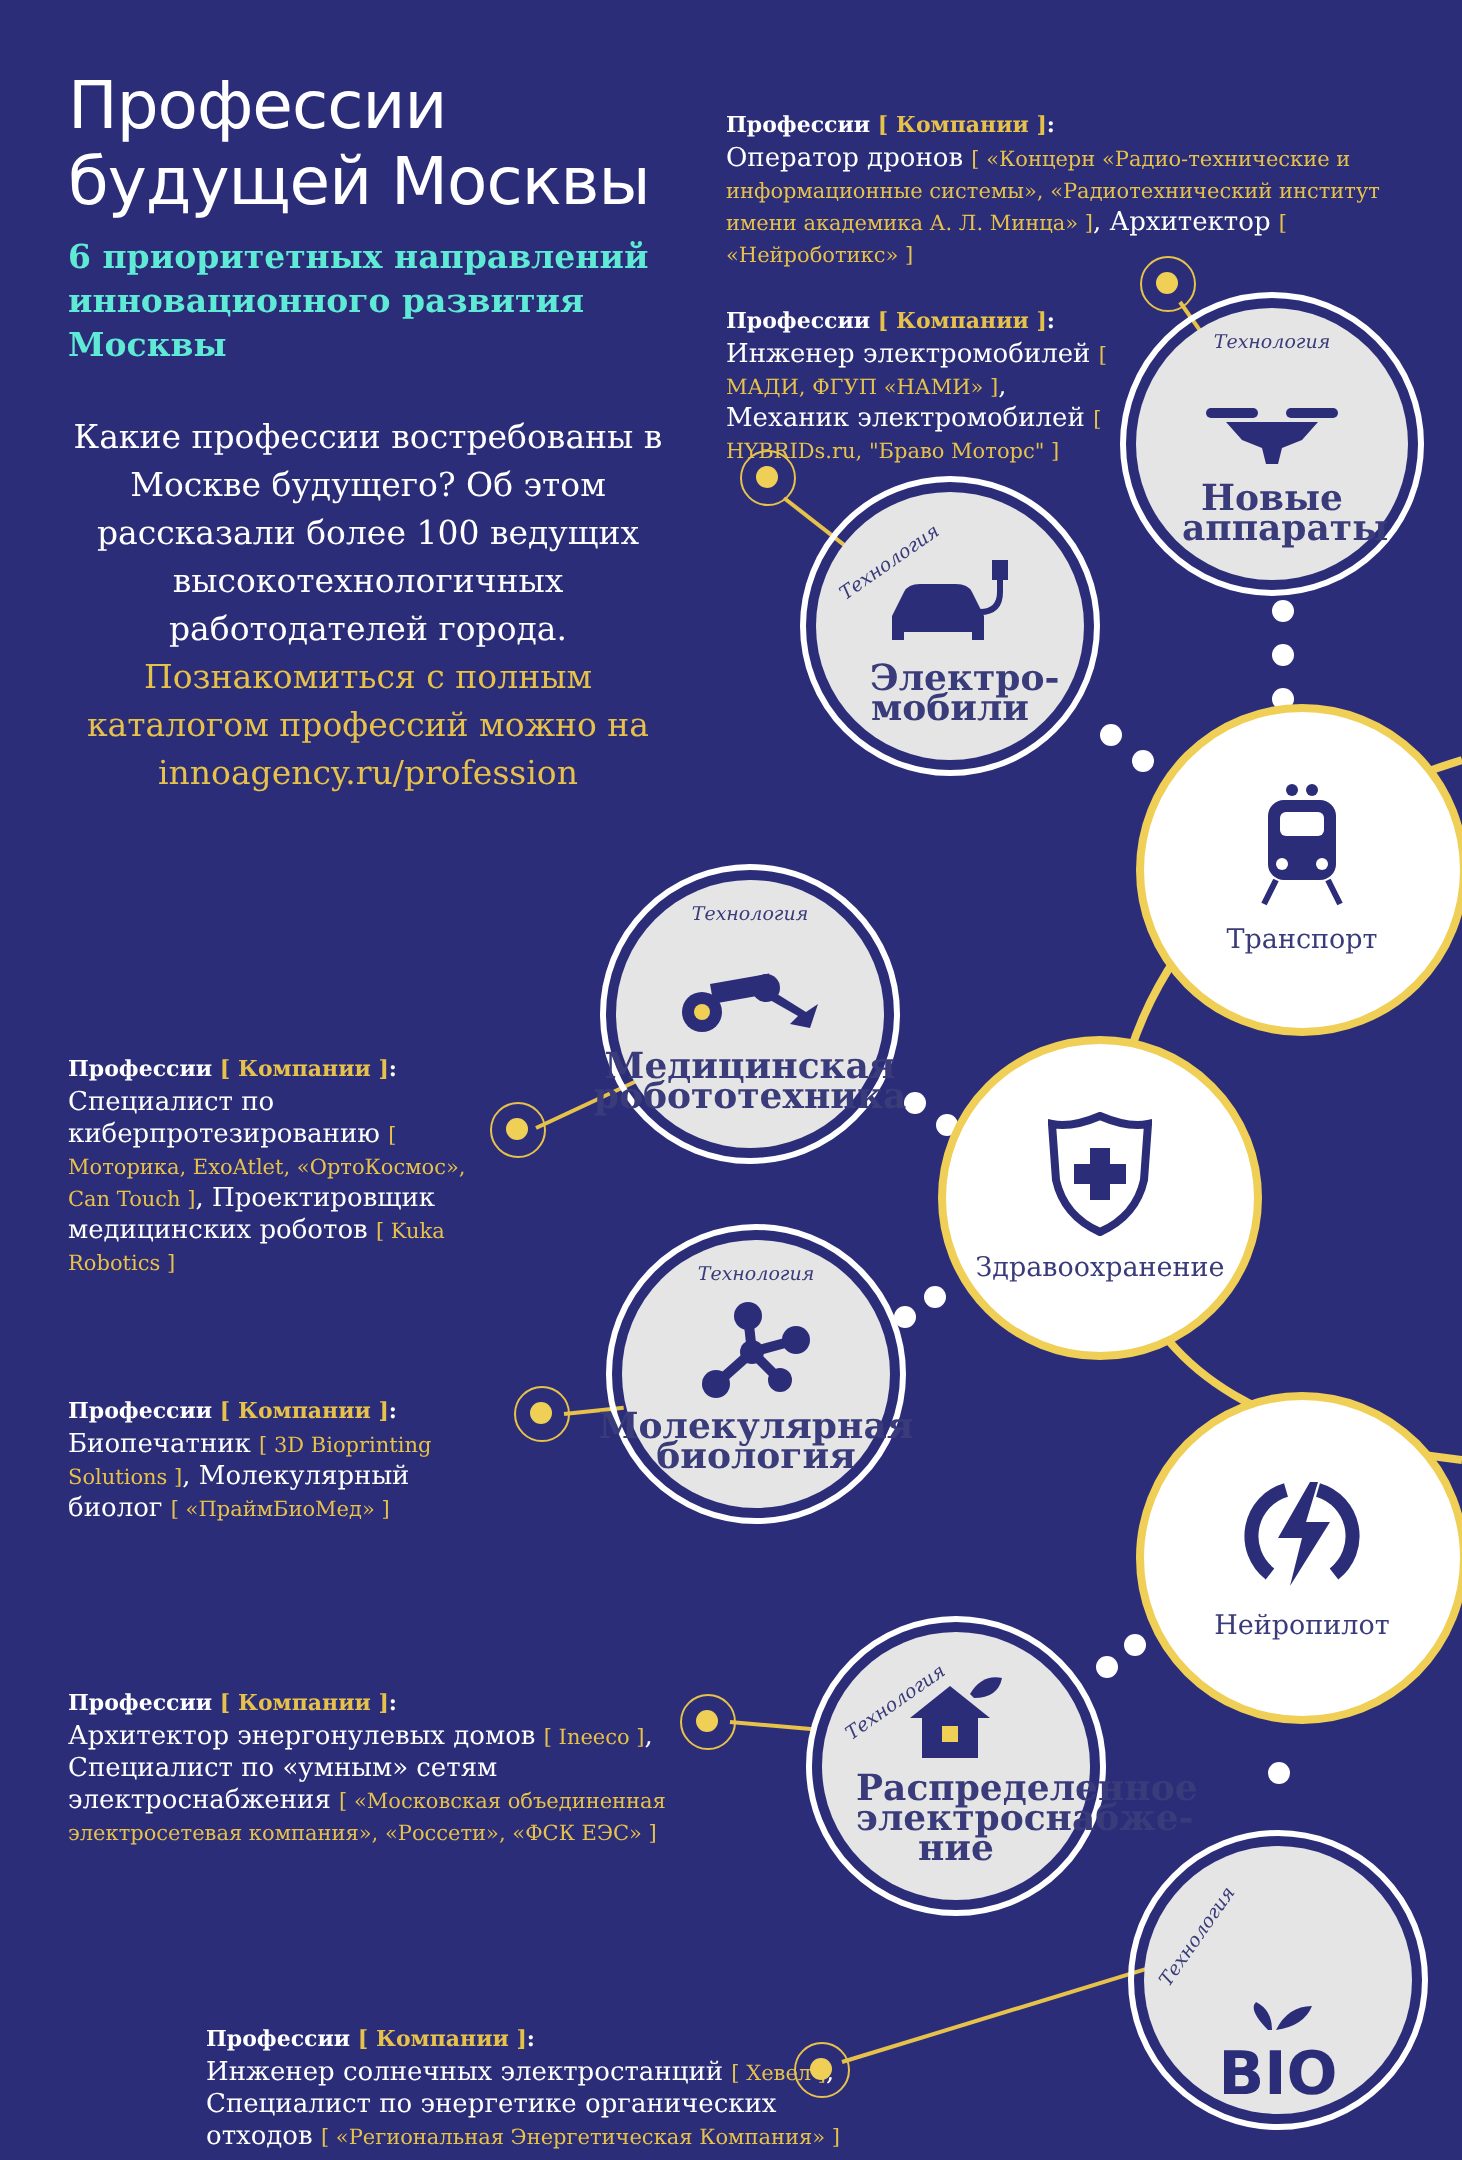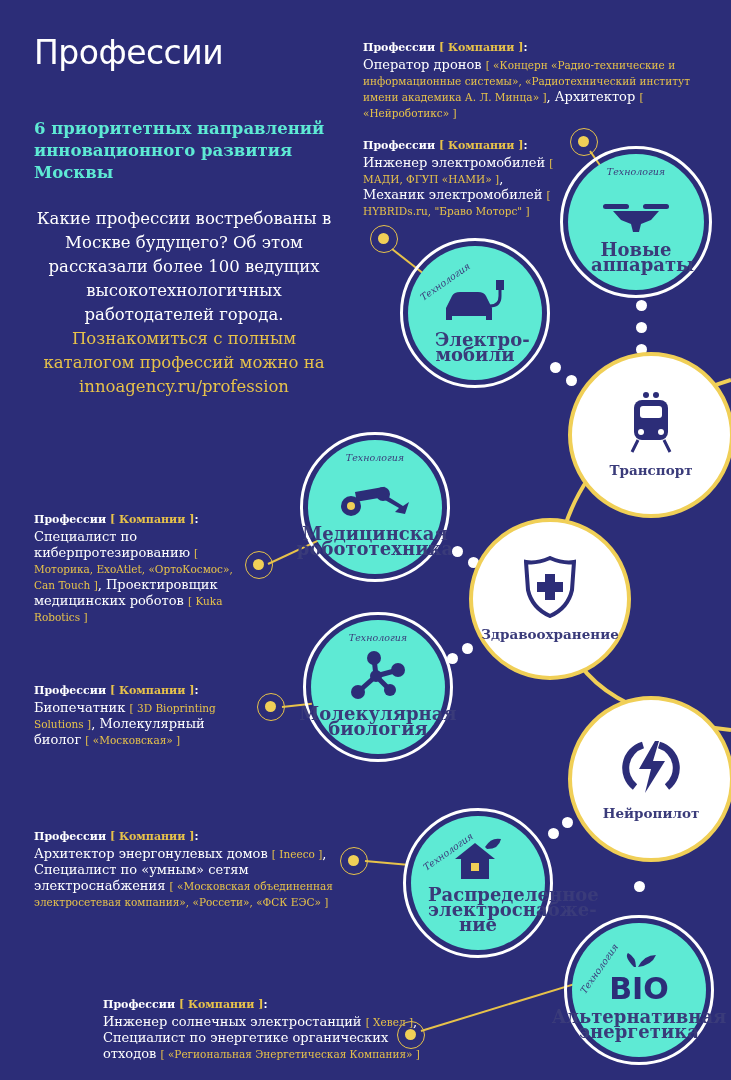--- a/index.html
+++ b/index.html
@@ -4,40 +4,41 @@
 <style>
   html, body { margin:0; padding:0; }
   body { width:731px; height:1080px; background:#2c2d78; position:relative; overflow:hidden;
          font-family:"DejaVu Serif", serif; color:#fff; }
   .abs { position:absolute; }
   .title { left:34px; top:34px; font-size:33px; line-height:38px; color:#fff; font-family:"DejaVu Sans", sans-serif; font-weight:normal; letter-spacing:-0.5px; }
   .subtitle { left:34px; top:118px; font-size:16.5px; line-height:22px; color:#5eead4; font-weight:bold; }
   .intro { left:34px; top:207px; width:300px; font-size:16.5px; line-height:24px; color:#fff;text-align:center; }
   .intro .y { color:#e7c24a; display:block; }
   .prof { font-size:13px; line-height:16px; color:#fff; }
-  .prof .hdr { font-size:11px; font-weight:bold; display:block; margin-bottom:1px; }
+  .prof .hdr { font-size:11px; font-weight:bold; display:block; margin-bottom:1px;margin-top:15px; }
   .prof .hdr .c { color:#e7c24a; }
   .prof .co { color:#e7c24a; font-size:10.5px; }
   .ring { position:absolute; border-radius:50%; border:3px solid #fff; box-sizing:border-box; }
-  .tech { position:absolute; border-radius:50%; background:#5eead4; box-sizing:border-box; display:flex; flex-direction:column; align-items:center; justify-content:flex-end; text-align:center; color:#2c2d78; }
+  .tech { position:absolute; border-radius:50%; background:#e5e5e5; box-sizing:border-box; display:flex; flex-direction:column; align-items:center; justify-content:flex-end; text-align:center; color:#2c2d78; }
   .tech .lbl { font-size:18px; line-height:15px; margin-bottom:18px; font-weight:bold; color:#3a3b7a; }
   .tech .tt { position:absolute; top:12px; font-size:9.5px; font-style:italic; color:#3a3b7a; width:100%; text-align:center; }
   .tech svg { margin-bottom:6px; }
   .main { position:absolute; border-radius:50%; background:#fff; border:4px solid #f0cf57; box-sizing:border-box; display:flex; flex-direction:column; align-items:center; justify-content:center; color:#3a3b7a; }
-  .main .lbl { font-size:13.5px; font-weight:bold; margin-top:8px; }
+  .main .lbl { font-size:13.5px; font-weight:normal; margin-top:8px; }
   .dot { position:absolute; width:11px; height:11px; border-radius:50%; background:#fff; }
   .pin { position:absolute; width:28px; height:28px; border-radius:50%; border:1.5px solid #e7c24a; box-sizing:border-box; }
   .pin::after { content:""; position:absolute; left:7px; top:7px; width:11px; height:11px; border-radius:50%; background:#f0cf57; }
   .line { position:absolute; height:2px; background:#e7c24a; transform-origin:0 50%; }
 </style>
 </head>
 <body>
 
 <div class="abs title">
   <div>Профессии</div>
+  <div>будущей Москвы</div>
 </div>
 <div class="abs subtitle" style="width:300px">6 приоритетных направлений инновационного развития Москвы</div>
 <div class="abs intro">
   <span>Какие профессии востребованы в Москве будущего? Об этом рассказали более 100 ведущих высокотехнологичных работодателей города.</span>
   <span class="y">Познакомиться с полным каталогом профессий можно на innoagency.ru/profession</span>
 </div>
 
 <svg class="abs" style="left:0;top:0" width="731" height="1080">
   <path d="M 731 380 C 600 420, 540 520, 560 620 C 575 690, 640 720, 731 730" fill="none" stroke="#f0cf57" stroke-width="4"></path>
   <line x1="700" y1="440" x2="731" y2="430" stroke="#f0cf57" stroke-width="4"></line>
@@ -51,21 +52,21 @@
 <div class="abs prof" style="left:363px;top:138px;width:200px">
   <span class="hdr"><span>Профессии</span> <span class="c">[ Компании ]</span><span>:</span></span>
   <span>Инженер электромобилей </span><span class="co">[ МАДИ, ФГУП «НАМИ» ]</span><span>, Механик электромобилей </span><span class="co">[ HYBRIDs.ru, "Браво Моторс" ]</span>
 </div>
 <div class="abs prof" style="left:34px;top:512px;width:210px">
   <span class="hdr"><span>Профессии</span> <span class="c">[ Компании ]</span><span>:</span></span>
   <span>Специалист по киберпротезированию </span><span class="co">[ Моторика, ExoAtlet, «ОртоКосмос», Can Touch ]</span><span>, Проектировщик медицинских роботов </span><span class="co">[ Kuka Robotics ]</span>
 </div>
 <div class="abs prof" style="left:34px;top:683px;width:220px">
   <span class="hdr"><span>Профессии</span> <span class="c">[ Компании ]</span><span>:</span></span>
-  <span>Биопечатник </span><span class="co">[ 3D Bioprinting Solutions ]</span><span>, Молекулярный биолог </span><span class="co">[ «Московская» ]</span>
+  <span>Биопечатник </span><span class="co">[ 3D Bioprinting Solutions ]</span><span>, Молекулярный биолог </span><span class="co">[ «ПраймБиоМед» ]</span>
 </div>
 <div class="abs prof" style="left:34px;top:829px;width:300px">
   <span class="hdr"><span>Профессии</span> <span class="c">[ Компании ]</span><span>:</span></span>
   <span>Архитектор энергонулевых домов </span><span class="co">[ Ineeco ]</span><span>, Специалист по «умным» сетям электроснабжения </span><span class="co">[ «Московская объединенная электросетевая компания», «Россети», «ФСК ЕЭС» ]</span>
 </div>
 <div class="abs prof" style="left:103px;top:997px;width:340px">
   <span class="hdr"><span>Профессии</span> <span class="c">[ Компании ]</span><span>:</span></span>
   <span>Инженер солнечных электростанций </span><span class="co">[ Хевел ]</span><span>, Специалист по энергетике органических отходов </span><span class="co">[ «Региональная Энергетическая Компания» ]</span>
 </div>
 
@@ -158,21 +159,20 @@
   <span class="lbl" style="width:100px;">Распределенное электроснабже-ние</span>
 </div>
 
 <div class="ring" style="left:564px;top:915px;width:150px;height:150px"></div>
 <div class="tech" style="left:572px;top:923px;width:134px;height:134px">
   <span class="tt" style="transform:rotate(-55deg);top:40px;left:-40px">Технология</span>
   <svg width="70" height="50" viewBox="0 0 70 50">
     <path d="M30 14 Q20 4 24 0 Q32 4 32 14 Z M34 14 Q40 2 52 2 Q48 12 34 14 Z" fill="#2c2d78"></path>
     <text x="35" y="46" text-anchor="middle" font-family="DejaVu Sans, sans-serif" font-weight="bold" font-size="30" fill="#2c2d78">BIO</text>
   </svg>
-  <span class="lbl">Альтернативная энергетика</span>
 </div>
 
 <div class="main" style="left:568px;top:352px;width:166px;height:166px">
   <svg width="42" height="62" viewBox="0 0 42 62">
     <circle cx="16" cy="3" r="3" fill="#2c2d78"></circle>
       <circle cx="26" cy="3" r="3" fill="#2c2d78"></circle>
     <rect x="4" y="8" width="34" height="40" rx="8" fill="#2c2d78"></rect>
     <rect x="10" y="14" width="22" height="12" rx="3" fill="#fff"></rect>
     <circle cx="11" cy="40" r="3" fill="#fff"></circle>
       <circle cx="31" cy="40" r="3" fill="#fff"></circle>

